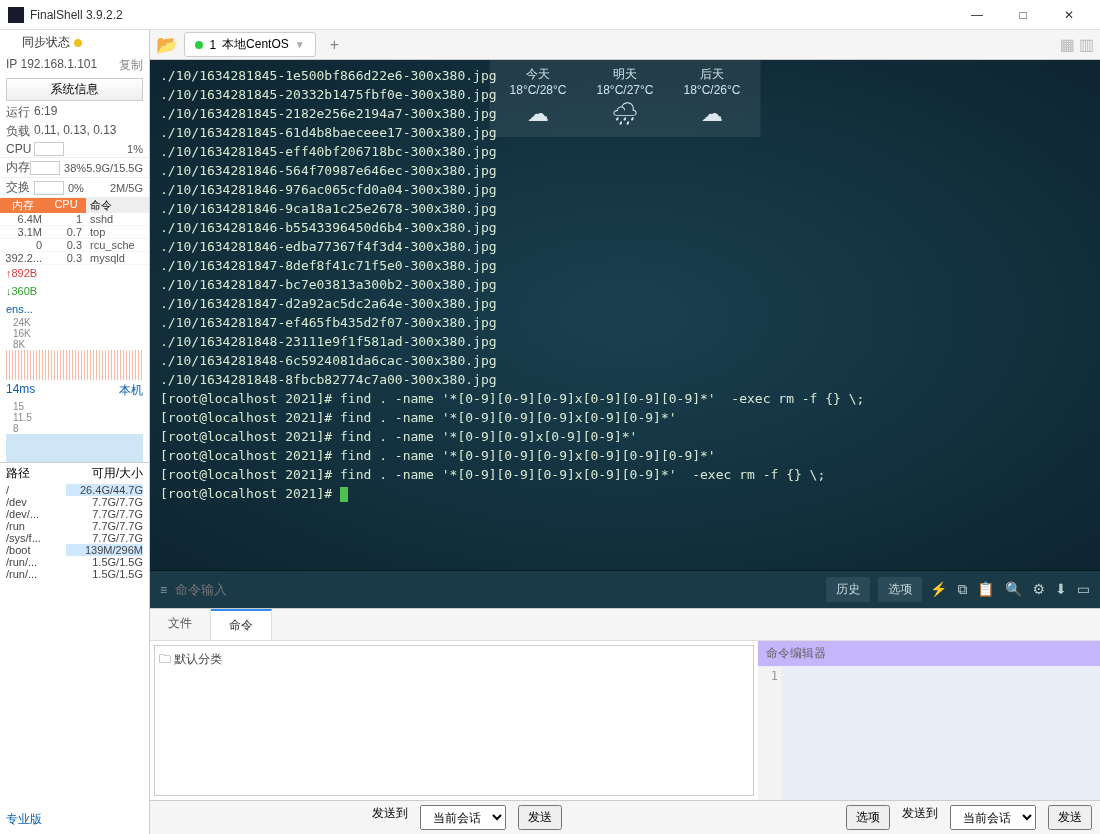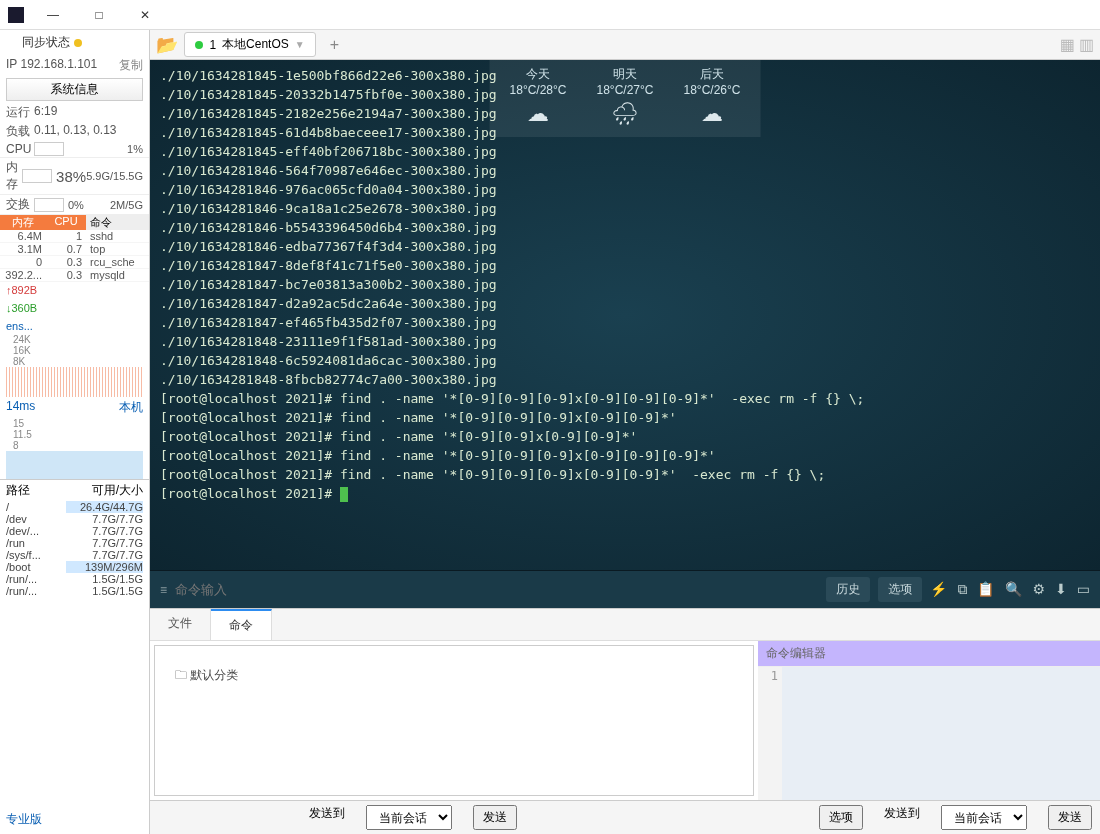--- a/index.html
+++ b/index.html
@@ -79,37 +79,38 @@
 .cmd-input-bar input { flex: 1; background: transparent; border: none; color: #aab8bc; font-size: 13px; outline: none;}
 .cmd-input-bar .btn { background: #2a4a58; color: #c8d8dc; padding: 4px 10px; border-radius: 3px; cursor: pointer; font-size: 12px;}
 .cmd-input-bar .icons { display: flex; gap: 10px; color: #bcc; font-size: 14px;}
 .cmd-input-bar .icons .bolt { color: #4ce04c;}
 
 .bottom-tabs { display: flex; background: #f5f5f5; border-top: 1px solid #ccc;}
 .bottom-tabs .btab { padding: 6px 18px; cursor: pointer; color: #555; border-right: 1px solid #ddd;}
 .bottom-tabs .btab.active { background: #fff; border-top: 2px solid #2d8cf0; color: #333;}
 
 .bottom-content { flex: 1; display: flex; background: #fff; border-top: 1px solid #ddd;}
-.cmd-tree { width: 600px; border: 1px solid #ccc; margin: 4px; padding: 20px;}
+.cmd-tree { width: 600px; border: 1px solid #ccc; margin: 4px; padding: 4px;}
 .cmd-tree .node { color: #444;}
 .cmd-editor { flex: 1; display: flex; flex-direction: column;}
 .cmd-editor .ed-title { padding: 4px 8px; color: #666; background: #c4b5fd; border-bottom: 1px solid #eee;}
 .cmd-editor .ed-body { flex:1; display:flex;}
 .cmd-editor .gutter { width: 24px; background: #f3f3f3; color: #999; text-align: right; padding: 2px 4px; font-family: monospace;}
 .cmd-editor textarea { flex:1; border: none; resize: none; padding: 2px 6px; font-family: monospace; background: #e8eef5;}
 
-.bottom-bar { display: flex; background: #f5f5f5; border-top: 1px solid #ccc; padding: 4px 8px; gap: 21px;}
+.bottom-bar { display: flex; background: #f5f5f5; border-top: 1px solid #ccc; padding: 4px 8px; gap: 12px;}
 .bottom-bar .spacer { flex: 1;}
 .bottom-bar select, .bottom-bar button { font-size: 12px; padding: 2px 8px;}
 </style>
 </head>
 <body>
 
 <div class="titlebar">
   <div class="ts-icon"></div>
+  <div class="title">FinalShell 3.9.2.2</div>
   <div class="winbtns">
     <div class="winbtn">—</div>
     <div class="winbtn">□</div>
     <div class="winbtn close">✕</div>
   </div>
 </div>
 
 <div class="main-split">
 
   <div class="sidebar">
@@ -132,21 +133,21 @@
       </div>
 
     <div class="meter-row">
       <span class="lbl">CPU</span>
       <span class="bar"><span class="fill" style="width:1%"></span></span>
       <span class="txt">1%</span>
     </div>
     <div class="meter-row">
       <span class="lbl">内存</span>
       <span class="bar"><span class="fill" style="width:38%;background:#f0b030"></span></span>
-      <span style="font-size:15px;color:#555">38%</span>
+      <span style="font-size:11px;color:#555">38%</span>
       <span class="txt">5.9G/15.5G</span>
     </div>
     <div class="meter-row">
       <span class="lbl">交换</span>
       <span class="bar"><span class="fill" style="width:0%"></span></span>
       <span style="font-size:11px;color:#555">0%</span>
       <span class="txt">2M/5G</span>
     </div>
 
     <div class="proc-head">

